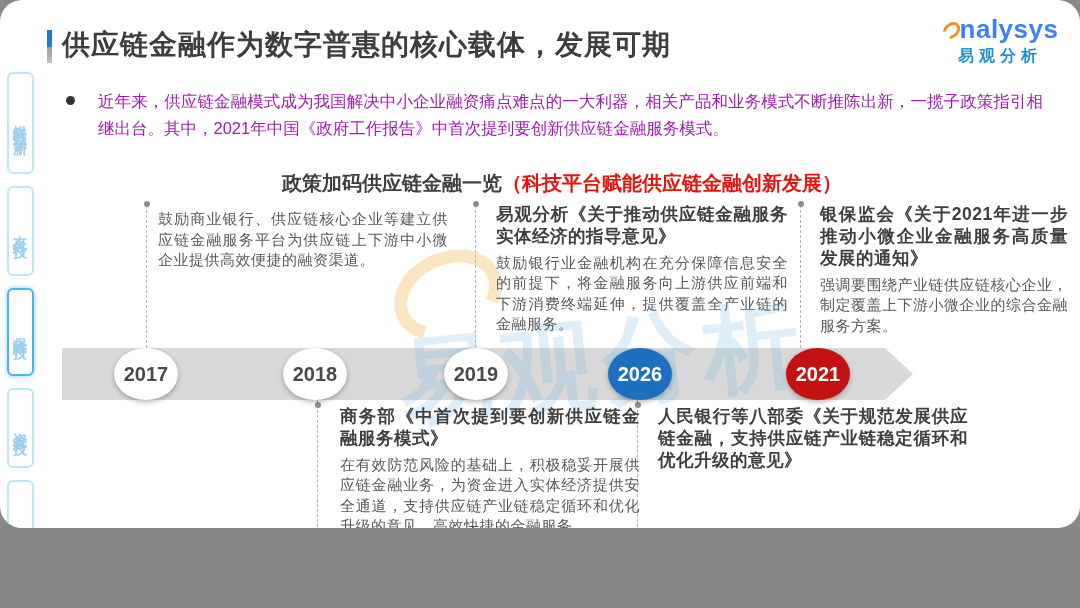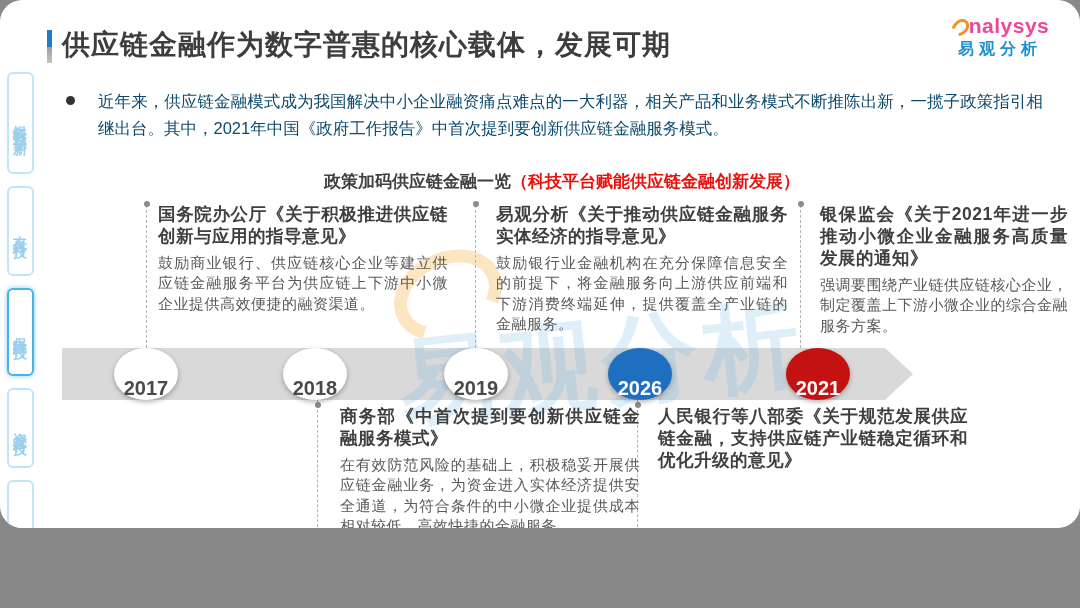--- a/index.html
+++ b/index.html
@@ -29,53 +29,53 @@
   .accent-bar { position:absolute; left:47px; top:30px; width:5px; height:33px;
     background:linear-gradient(to bottom,#1B7EC9 0%,#1B7EC9 52%,#9E9E9E 52%,#C2C2C2 100%); }
   .page-title { position:absolute; left:62px; top:26px; font-size:28px; font-weight:bold;
     color:#3D3D3D; letter-spacing:1px; white-space:nowrap; }
 
   .logo { position:absolute; left:934px; top:14px; width:132px; text-align:center; }
   .logo-row { display:flex; align-items:center; justify-content:center; }
   .logo-swirl { display:inline-block; width:19px; height:15px; border:3.5px solid #F29023;
     border-left-color:transparent; border-radius:50%; transform:rotate(-42deg);
     margin-right:-1px; margin-top:2px; }
-  .logo-brand { font-size:21px; font-weight:bold; color:#ec4899; letter-spacing:.5px; }
+  .logo-brand { font-size:26px; font-weight:bold; color:#3b82f6; letter-spacing:.5px; }
   .logo-cn { font-size:16px; font-weight:bold; color:#1F8FD0; letter-spacing:5px; margin-top:1px; }
 
   
   .bullet-dot { position:absolute; left:66px; top:96px; width:9px; height:9px;
     border-radius:50%; background:#333; }
   .bullet-text { position:absolute; left:98px; top:88px; width:945px;
-    font-size:16.5px; color:#0c4a6e; line-height:1.62; text-align:justify; }
+    font-size:16.5px; color:#a21caf; line-height:1.62; text-align:justify; }
 
   
   .diagram-heading { position:absolute; left:62px; top:170px; width:1000px;
-    text-align:center; font-size:17px; font-weight:bold; }
+    text-align:center; font-size:20px; font-weight:bold; }
   .dh-main { color:#3F3F3F; }
   .dh-red { color:#E8120C; }
 
   
   .watermark { position:absolute; left:0; top:0; width:100%; height:100%;
     pointer-events:none; z-index:1; }
   .wm-ring { position:absolute; left:392px; top:252px; width:112px; height:86px;
     border:13px solid #F5A623; border-bottom-color:transparent; border-radius:50%;
     transform:rotate(-25deg); opacity:.28; }
   .wm-text { position:absolute; left:398px; top:300px; font-size:96px; font-weight:bold;
     color:#5FB4E4; letter-spacing:6px; transform:rotate(-6deg); opacity:.2; white-space:nowrap; }
 
   
   .tl-band { position:absolute; left:62px; top:348px; width:823px; height:52px;
     background:#D9D9D9; z-index:0; }
   .tl-arrowhead { position:absolute; left:885px; top:348px; width:0; height:0;
     border-top:26px solid transparent; border-bottom:26px solid transparent;
     border-left:28px solid #D9D9D9; z-index:0; }
 
   .tl-node { position:absolute; top:348px; width:64px; height:52px; border-radius:50%;
-    background:#fff; box-shadow:0 2px 5px rgba(0,0,0,.3); display:flex; align-items:flex-end;
+    background:#fff; box-shadow:0 2px 5px rgba(0,0,0,.3); display:flex; align-items:center;
     justify-content:center; font-size:20px; font-weight:bold; color:#4A4A4A; z-index:3; }
   .tl-node.blue { background:#1E6FC0; color:#fff; }
   .tl-node.red  { background:#C41212; color:#fff; }
 
   .connector { position:absolute; width:0; border-left:1.5px dashed #B3B3B3; z-index:2; }
   .connector.up   { top:205px; height:143px; }
   .connector.down { top:400px; height:152px; }
   .connector .dot { position:absolute; left:-3.5px; width:6px; height:6px;
     border-radius:50%; background:#8C8C8C; }
   .connector.up .dot   { top:-4px; }
@@ -175,35 +175,34 @@
       <span>2019</span>
     </div>
   <div class="tl-node blue" style="left:608px;">
       <span>2026</span>
     </div>
   <div class="tl-node red" style="left:773px;margin-left:13px;">
       <span>2021</span>
     </div>
 
   <div class="policy" style="left:158px; top:204px; width:290px;">
-    <div class="p-title">国务院办公厅《关于积极推进供应链创新与应用的指导意见》</div>
     <div class="p-body">鼓励商业银行、供应链核心企业等建立供应链金融服务平台为供应链上下游中小微企业提供高效便捷的融资渠道。</div>
   </div>
   <div class="policy" style="left:496px; top:204px; width:292px;">
     <div class="p-title">易观分析《关于推动供应链金融服务实体经济的指导意见》</div>
     <div class="p-body">鼓励银行业金融机构在充分保障信息安全的前提下，将金融服务向上游供应前端和下游消费终端延伸，提供覆盖全产业链的金融服务。</div>
   </div>
   <div class="policy" style="left:820px; top:204px; width:248px;">
     <div class="p-title">银保监会《关于2021年进一步推动小微企业金融服务高质量发展的通知》</div>
     <div class="p-body">强调要围绕产业链供应链核心企业，制定覆盖上下游小微企业的综合金融服务方案。</div>
   </div>
 
   <div class="policy" style="left:340px; top:406px; width:300px;">
     <div class="p-title">商务部《中首次提到要创新供应链金融服务模式》</div>
-    <div class="p-body">在有效防范风险的基础上，积极稳妥开展供应链金融业务，为资金进入实体经济提供安全通道，为符合条件的中小微企业提供成本相对较低、高效快捷的金融服务。</div>
+    <div class="p-body">在有效防范风险的基础上，积极稳妥开展供应链金融业务，为资金进入实体经济提供安全通道，支持供应链产业链稳定循环和优化升级的意见、高效快捷的金融服务。</div>
   </div>
   <div class="policy" style="left:658px; top:406px; width:310px;">
     <div class="p-title">人民银行等八部委《关于规范发展供应链金融，支持供应链产业链稳定循环和优化升级的意见》</div>
   </div>
 
   <div class="footer-line"></div>
   <div class="footer-date">2021/6/11</div>
   <div class="footer-slogan">科技平台应聚焦主业</div>
   <div class="footer-page">44</div>
 

